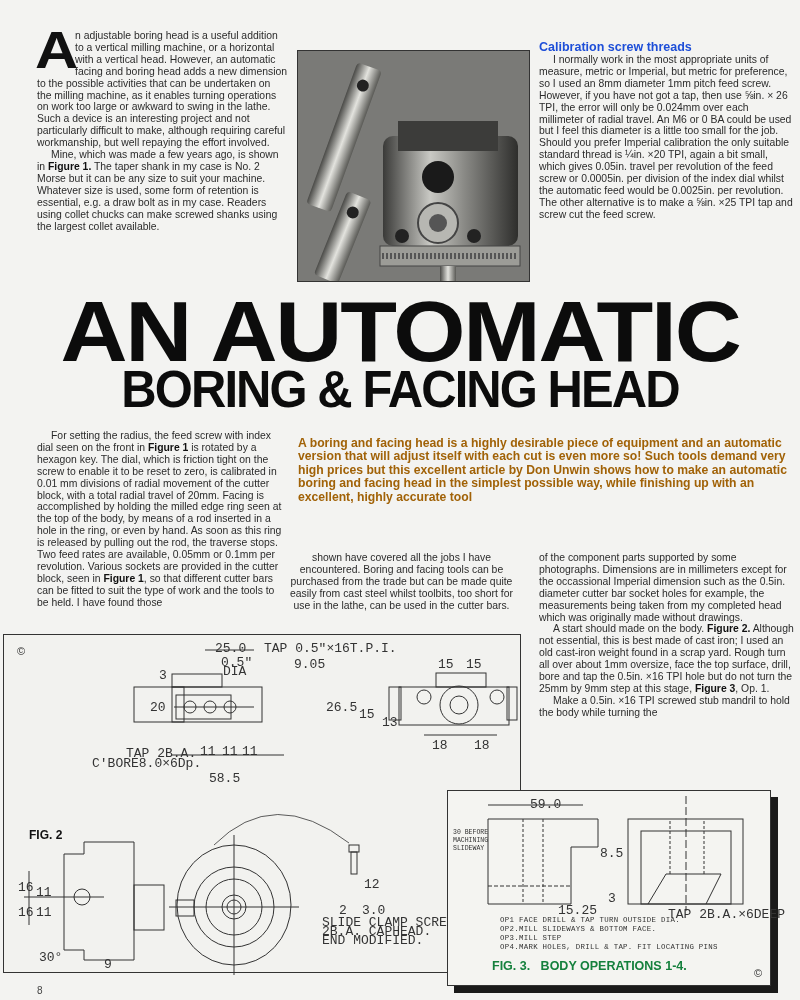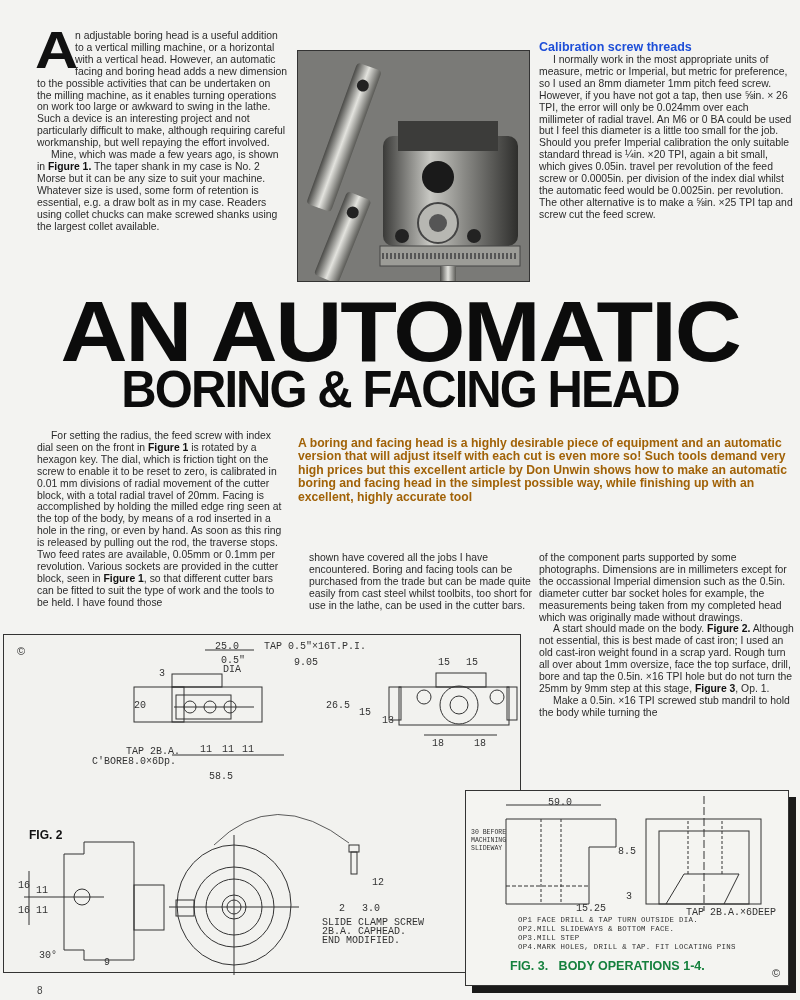--- a/index.html
+++ b/index.html
@@ -20,26 +20,26 @@
   .title2 { top: 362px; font-size: 51px; line-height: 56px; transform: scaleX(0.96); }
 
   .standfirst { position: absolute; left: 298px; top: 437px; width: 490px; font-weight: bold; font-size: 12.2px; line-height: 13.4px; color: #a16207; }
 
   .photo { position: absolute; left: 297px; top: 50px; width: 233px; height: 232px; background: #6d6d6b; border: 1px solid #333; overflow: hidden; }
   .photo .fignum { position: absolute; left: 8px; top: 10px; width: 17px; height: 18px; background: #f5f5f2; border: 1px solid #222; font-size: 11px; font-weight: bold; text-align: center; line-height: 16px; color: #111; }
 
   .fig2 { position: absolute; left: 3px; top: 634px; width: 518px; height: 339px; border: 1.5px solid #333; background: #f2f2ef; }
   .fig2 .copy { position: absolute; left: 13px; top: 10px; font-size: 11px; color: #333; }
   .fig2 .label { position: absolute; left: 25px; top: 193px; font-weight: bold; font-size: 12px; color: #111; }
-  .fig3 { position: absolute; left: 465px; top: 790px; width: 324px; height: 196px; border: 1.5px solid #333; background: #f4f4f1; box-shadow: 7px 7px 0 #1a1a1a; }
+  .fig3 { position: absolute; left: 447px; top: 790px; width: 324px; height: 196px; border: 1.5px solid #333; background: #f4f4f1; box-shadow: 7px 7px 0 #1a1a1a; }
   .fig3 .caption { position: absolute; left: 44px; top: 168px; font-weight: bold; font-size: 12.5px; color: #15803d; }
   .fig3 .copy { position: absolute; right: 8px; top: 176px; font-size: 11px; color: #333; }
   .fig3 .ops { position: absolute; left: 52px; top: 125px; font-family: "Liberation Mono", monospace; font-size: 7.4px; line-height: 9px; color: #333; white-space: pre; letter-spacing: 0.3px; }
 
-  .dim { position: absolute; font-family: "Liberation Mono", monospace; font-size: 10px; color: #333; white-space: nowrap; }
+  .dim { position: absolute; font-family: "Liberation Mono", monospace; font-size: 13px; color: #333; white-space: nowrap; }
   .pagenum { position: absolute; left: 37px; top: 985px; font-size: 10px; color: #444; }
   svg { position: absolute; overflow: visible; }
 </style>
 </head>
 <body>
 
 <div class="col" style="left:37px; top:30px; width:250px;">
   <span class="dropcap">A</span>
   <p><span>n adjustable boring head is a useful addition to a vertical milling machine, or a horizontal with a vertical head. However, an automatic facing and boring head adds a new dimension to the possible activities that can be undertaken on the milling machine, as it enables turning operations on work too large or awkward to swing in the lathe. Such a device is an interesting project and not particularly difficult to make, although requiring careful workmanship, but well repaying the effort involved.</span></p>
   <p class="ind"><span>Mine, which was made a few years ago, is shown in </span><b>Figure 1.</b><span> The taper shank in my case is No. 2 Morse but it can be any size to suit your machine. Whatever size is used, some form of retention is essential, e.g. a draw bolt as in my case. Readers using collet chucks can make screwed shanks using the largest collet available.</span></p>
@@ -90,21 +90,21 @@
 
 <div class="title1">AN AUTOMATIC</div>
 <div class="title2">BORING &amp; FACING HEAD</div>
 
 <div class="col" style="left:37px; top:430px; width:250px;">
   <p class="ind"><span>For setting the radius, the feed screw with index dial seen on the front in </span><b>Figure 1</b><span> is rotated by a hexagon key. The dial, which is friction tight on the screw to enable it to be reset to zero, is calibrated in 0.01 mm divisions of radial movement of the cutter block, with a total radial travel of 20mm. Facing is accomplished by holding the milled edge ring seen at the top of the body, by means of a rod inserted in a hole in the ring, or even by hand. As soon as this ring is released by pulling out the rod, the traverse stops. Two feed rates are available, 0.05mm or 0.1mm per revolution. Various sockets are provided in the cutter block, seen in </span><b>Figure 1</b><span>, so that different cutter bars can be fitted to suit the type of work and the tools to be held. I have found those</span></p>
 </div>
 
 <div class="standfirst">A boring and facing head is a highly desirable piece of equipment and an automatic version that will adjust itself with each cut is even more so! Such tools demand very high prices but this excellent article by Don Unwin shows how to make an automatic boring and facing head in the simplest possible way, while finishing up with an excellent, highly accurate tool</div>
 
-<div class="col" style="left:309px; top:552px; width:235px;">
+<div class="col" style="left:284px; top:552px; width:235px;text-align:center;">
   <p>shown have covered all the jobs I have encountered. Boring and facing tools can be purchased from the trade but can be made quite easily from cast steel whilst toolbits, too short for use in the lathe, can be used in the cutter bars.</p>
 </div>
 
 <div class="col" style="left:539px; top:552px; width:255px;">
   <p>of the component parts supported by some photographs. Dimensions are in millimeters except for the occassional Imperial dimension such as the 0.5in. diameter cutter bar socket holes for example, the measurements being taken from my completed head which was originally made without drawings.</p>
   <p class="ind"><span>A start should made on the body. </span><b>Figure 2.</b><span> Although not essential, this is best made of cast iron; I used an old cast-iron weight found in a scrap yard. Rough turn all over about 1mm oversize, face the top surface, drill, bore and tap the 0.5in. ×16 TPI hole but do not turn the 25mm by 9mm step at this stage, </span><b>Figure 3</b><span>, Op. 1.</span></p>
   <p class="ind">Make a 0.5in. ×16 TPI screwed stub mandril to hold the body while turning the</p>
 </div>
 
 <div class="fig2">
@@ -151,41 +151,41 @@
 
     <rect x="345" y="210" width="10" height="7"></rect>
     <rect x="347" y="217" width="6" height="22"></rect>
   </svg>
   <div class="dim" style="left:211px;top:6px;">25.0</div>
   <div class="dim" style="left:260px;top:6px;">TAP 0.5"×16T.P.I.</div>
   <div class="dim" style="left:217px;top:20px;">0.5"</div>
   <div class="dim" style="left:219px;top:29px;text-align:center;">DIA</div>
   <div class="dim" style="left:155px;top:33px;">3</div>
   <div class="dim" style="left:290px;top:22px;">9.05</div>
-  <div class="dim" style="left:130px;top:65px;">20</div>
+  <div class="dim" style="left:146px;top:65px;">20</div>
   <div class="dim" style="left:322px;top:65px;">26.5</div>
   <div class="dim" style="left:196px;top:109px;">11</div>
   <div class="dim" style="left:218px;top:109px;">11</div>
   <div class="dim" style="left:238px;top:109px;">11</div>
   <div class="dim" style="left:205px;top:136px;">58.5</div>
   <div class="dim" style="left:122px;top:111px;">TAP 2B.A.</div>
   <div class="dim" style="left:88px;top:121px;">C'BORE8.0×6Dp.</div>
   <div class="dim" style="left:434px;top:22px;">15</div>
   <div class="dim" style="left:462px;top:22px;">15</div>
   <div class="dim" style="left:355px;top:72px;">15</div>
   <div class="dim" style="left:378px;top:80px;">13</div>
   <div class="dim" style="left:428px;top:103px;">18</div>
   <div class="dim" style="left:470px;top:103px;">18</div>
   <div class="dim" style="left:14px;top:245px;">16</div>
   <div class="dim" style="left:14px;top:270px;">16</div>
   <div class="dim" style="left:32px;top:250px;">11</div>
   <div class="dim" style="left:32px;top:270px;">11</div>
   <div class="dim" style="left:35px;top:315px;">30°</div>
   <div class="dim" style="left:100px;top:322px;">9</div>
-  <div class="dim" style="left:368px;top:242px;">12</div>
+  <div class="dim" style="left:360px;top:242px;">12</div>
   <div class="dim" style="left:335px;top:268px;">2</div>
   <div class="dim" style="left:358px;top:268px;">3.0</div>
   <div class="dim" style="left:318px;top:283px;white-space:pre;line-height:9px;">SLIDE CLAMP SCREW
 2B.A. CAPHEAD.
 END MODIFIED.</div>
 </div>
 
 <div class="fig3">
   <svg width="324" height="196" style="left:0;top:0;" fill="none" stroke="#333" stroke-width="1">
     <path d="M40 28 h110 v28 h-27 v57 h-83z"></path>

